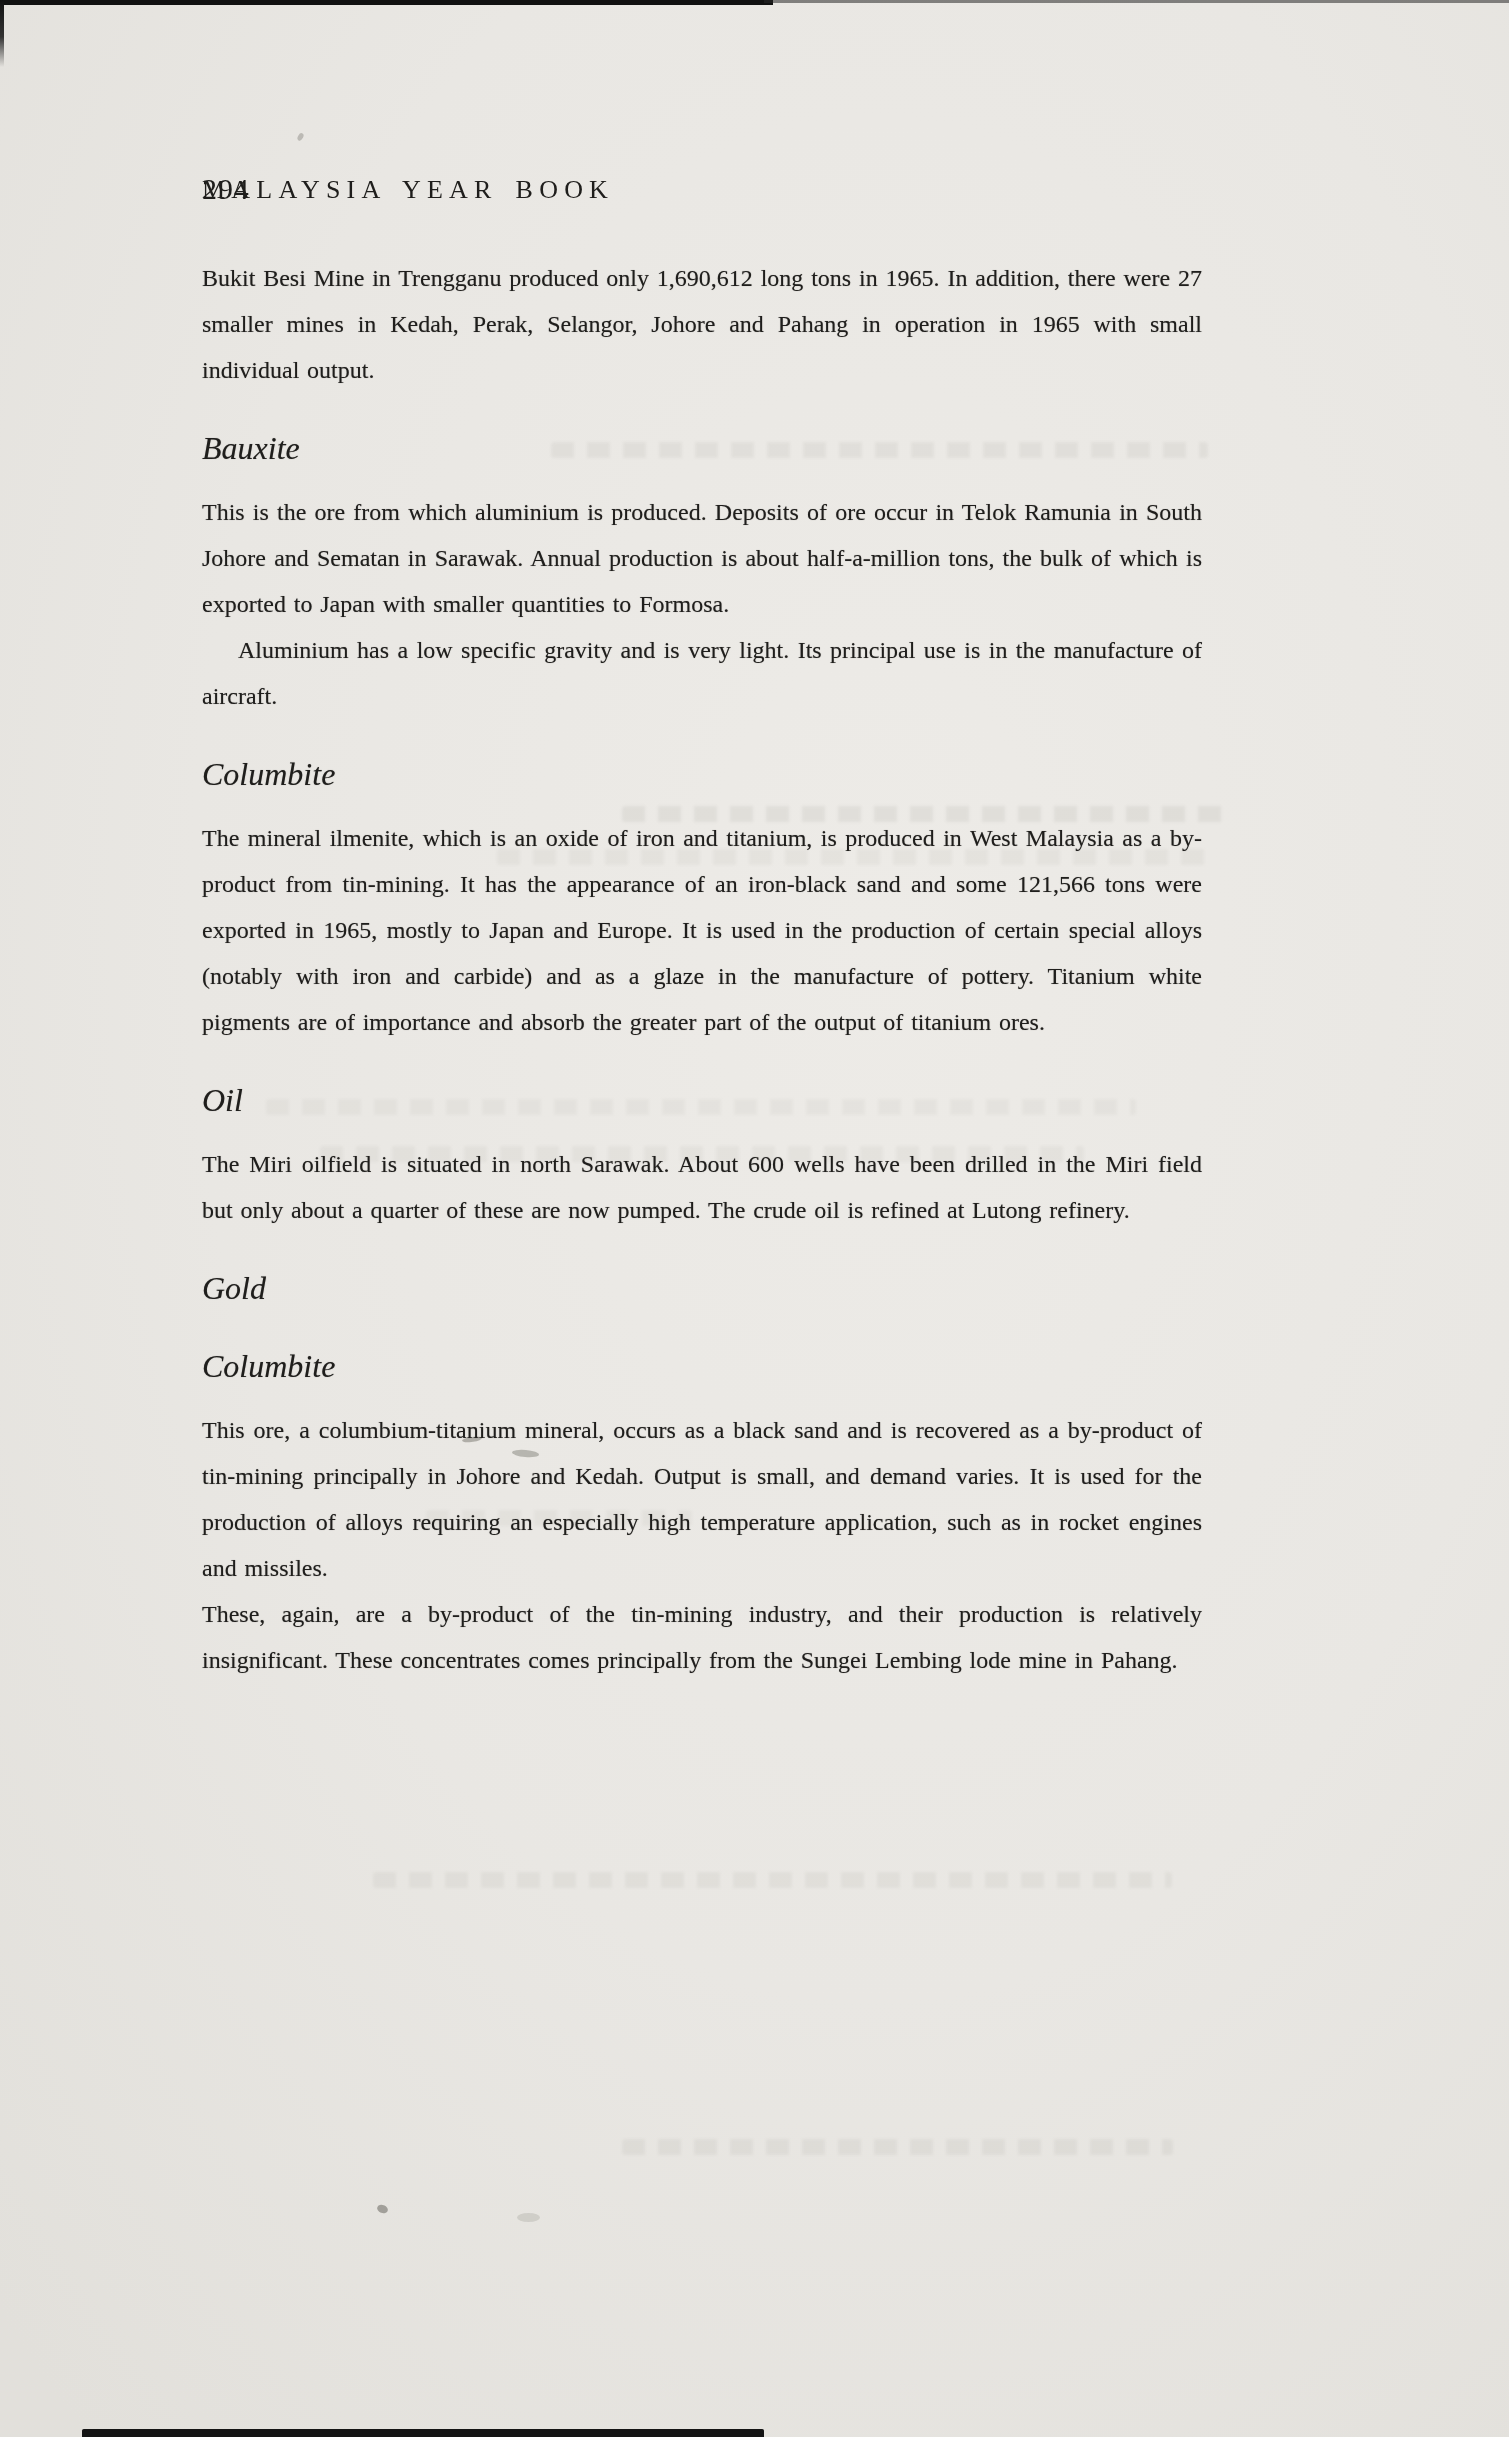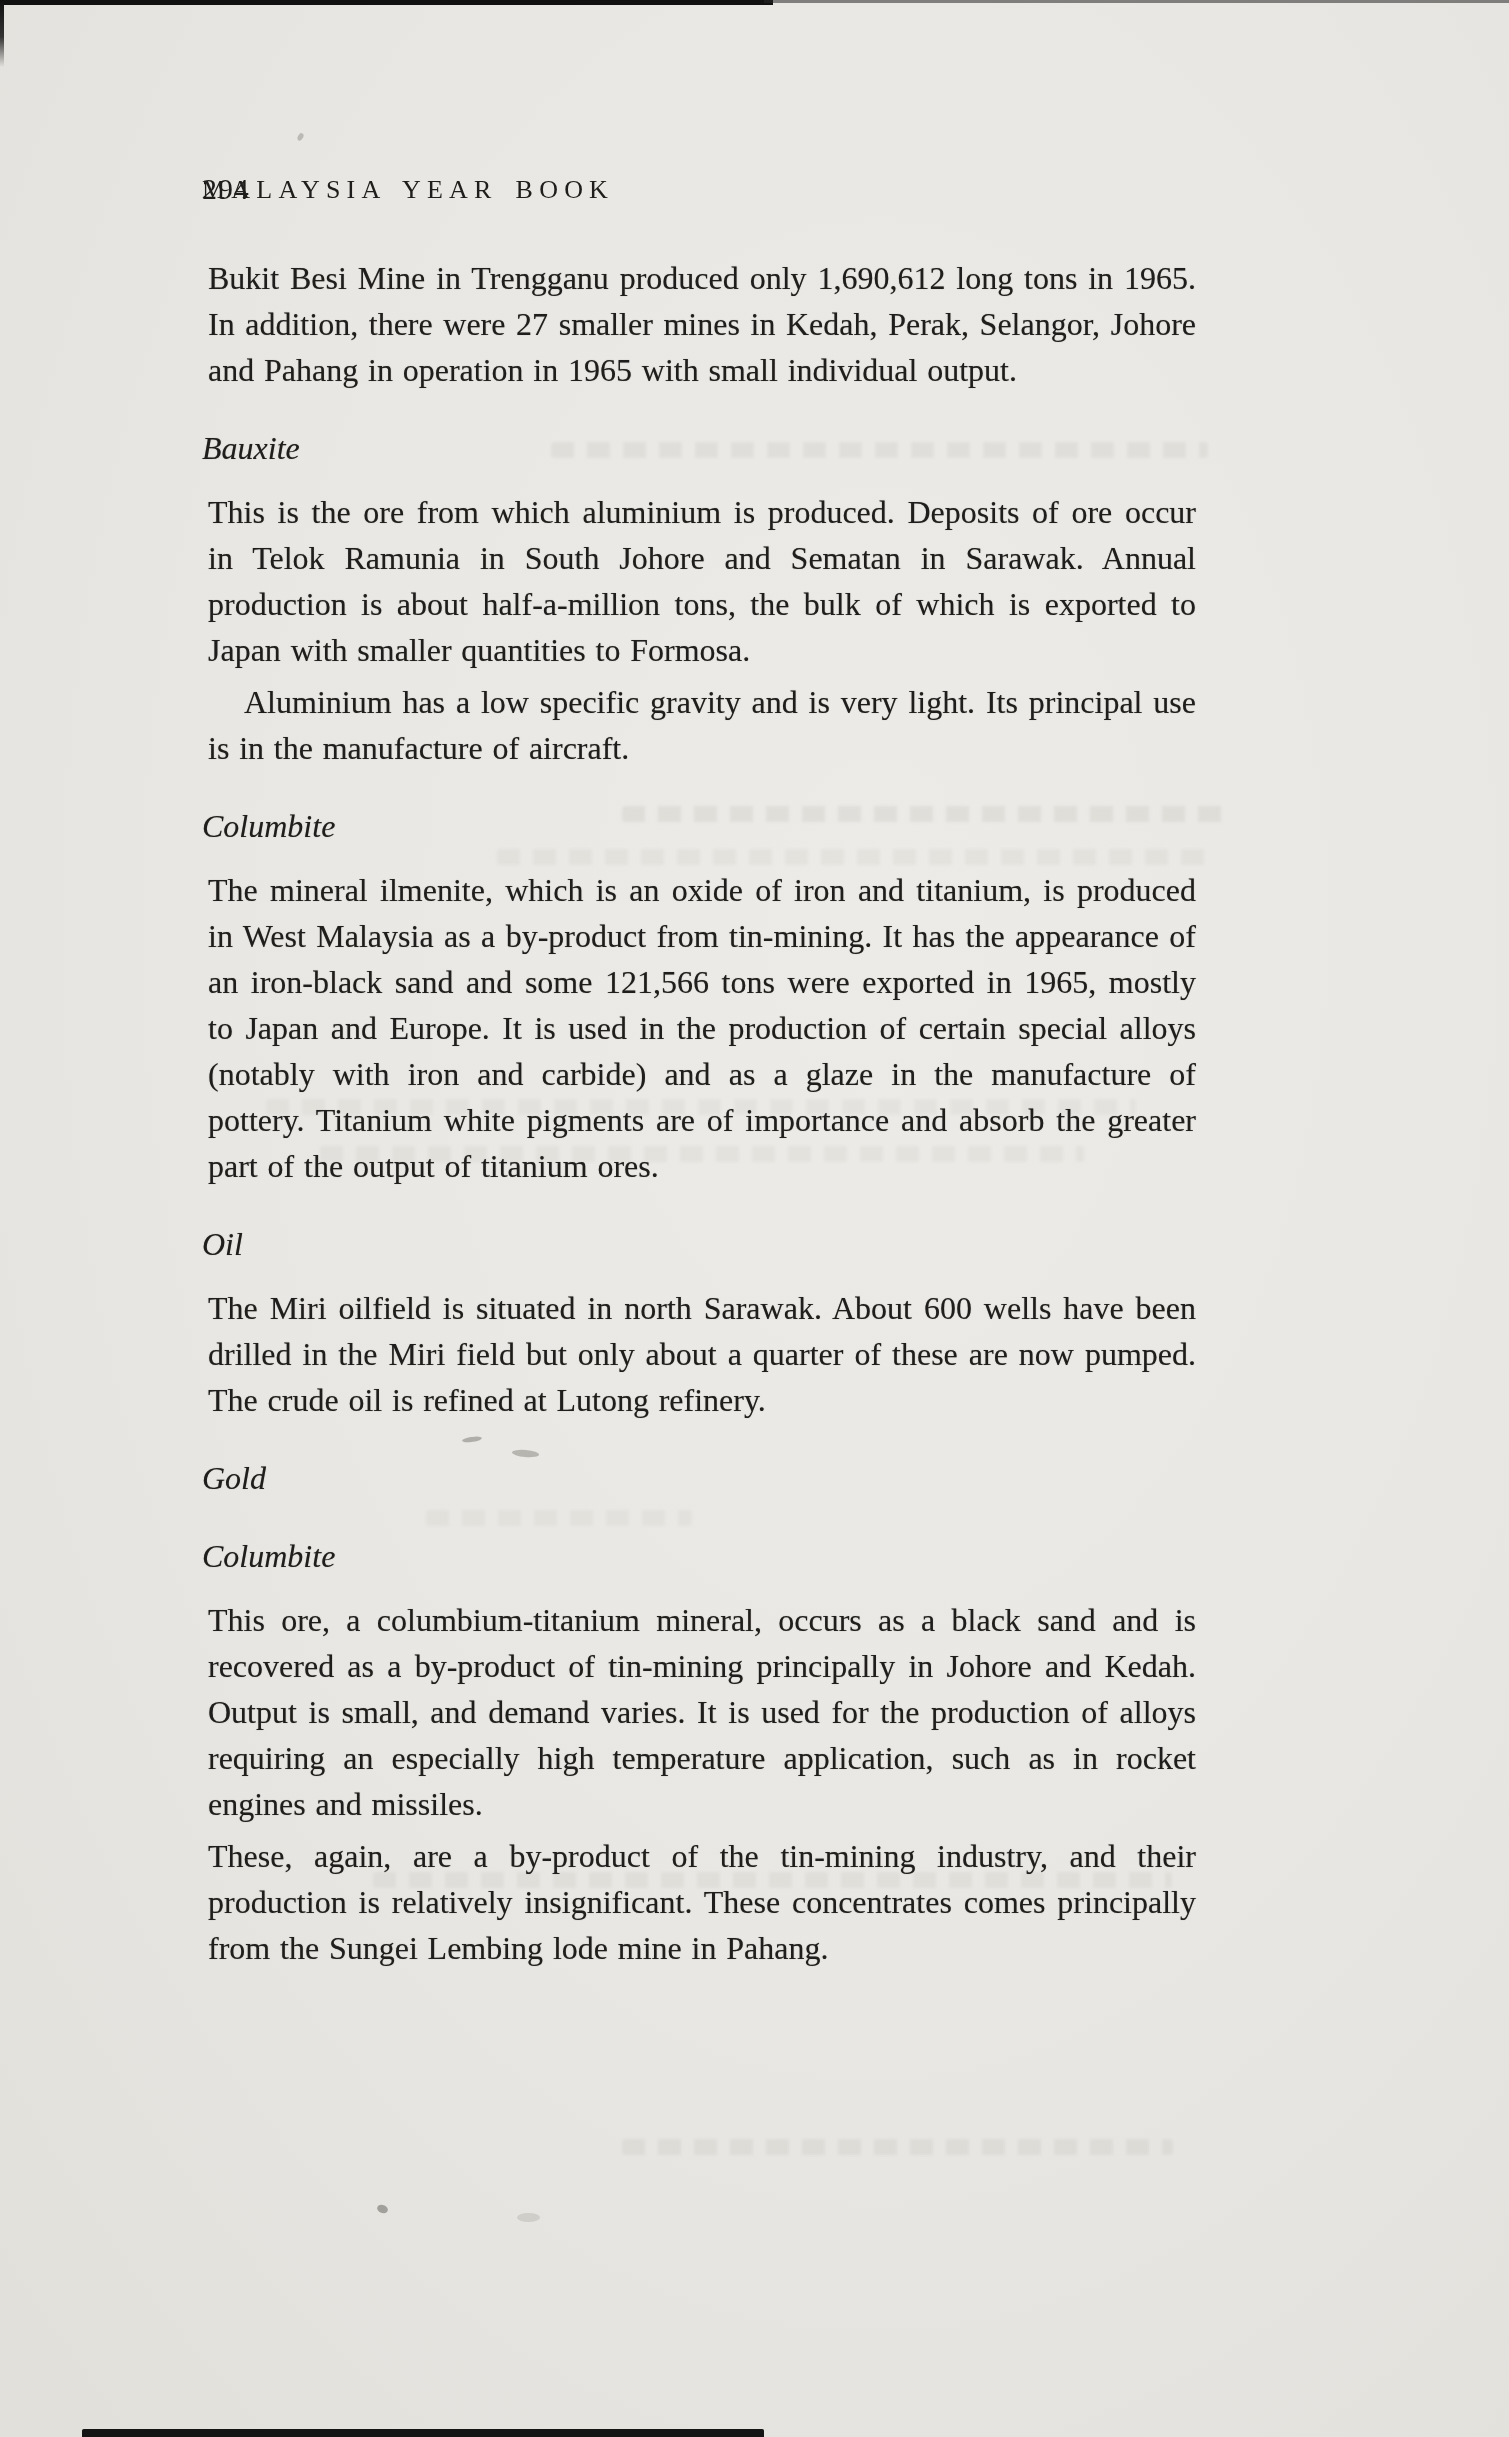--- a/index.html
+++ b/index.html
@@ -93,22 +93,22 @@
     left: 0;
     width: 915px;          
     top: 2.7px;
     text-align: left;
     font-size: 26px;
     letter-spacing: 6.2px;
     word-spacing: 5.3px;
   }
 
   .body-para {
-    margin: 6px;
-    font-size: 32px;
+    margin: 0;
+    font-size: 24px;
     line-height: 46px;
     text-align: justify;
     text-shadow: 0 0 0.9px rgba(35,33,30,0.45);
     word-spacing: 1.8px;
   }
   .body-para.indent { text-indent: 36px; }
 
   .section-heading {
     margin: 32px 0 18px 0;
     font-size: 32px;

